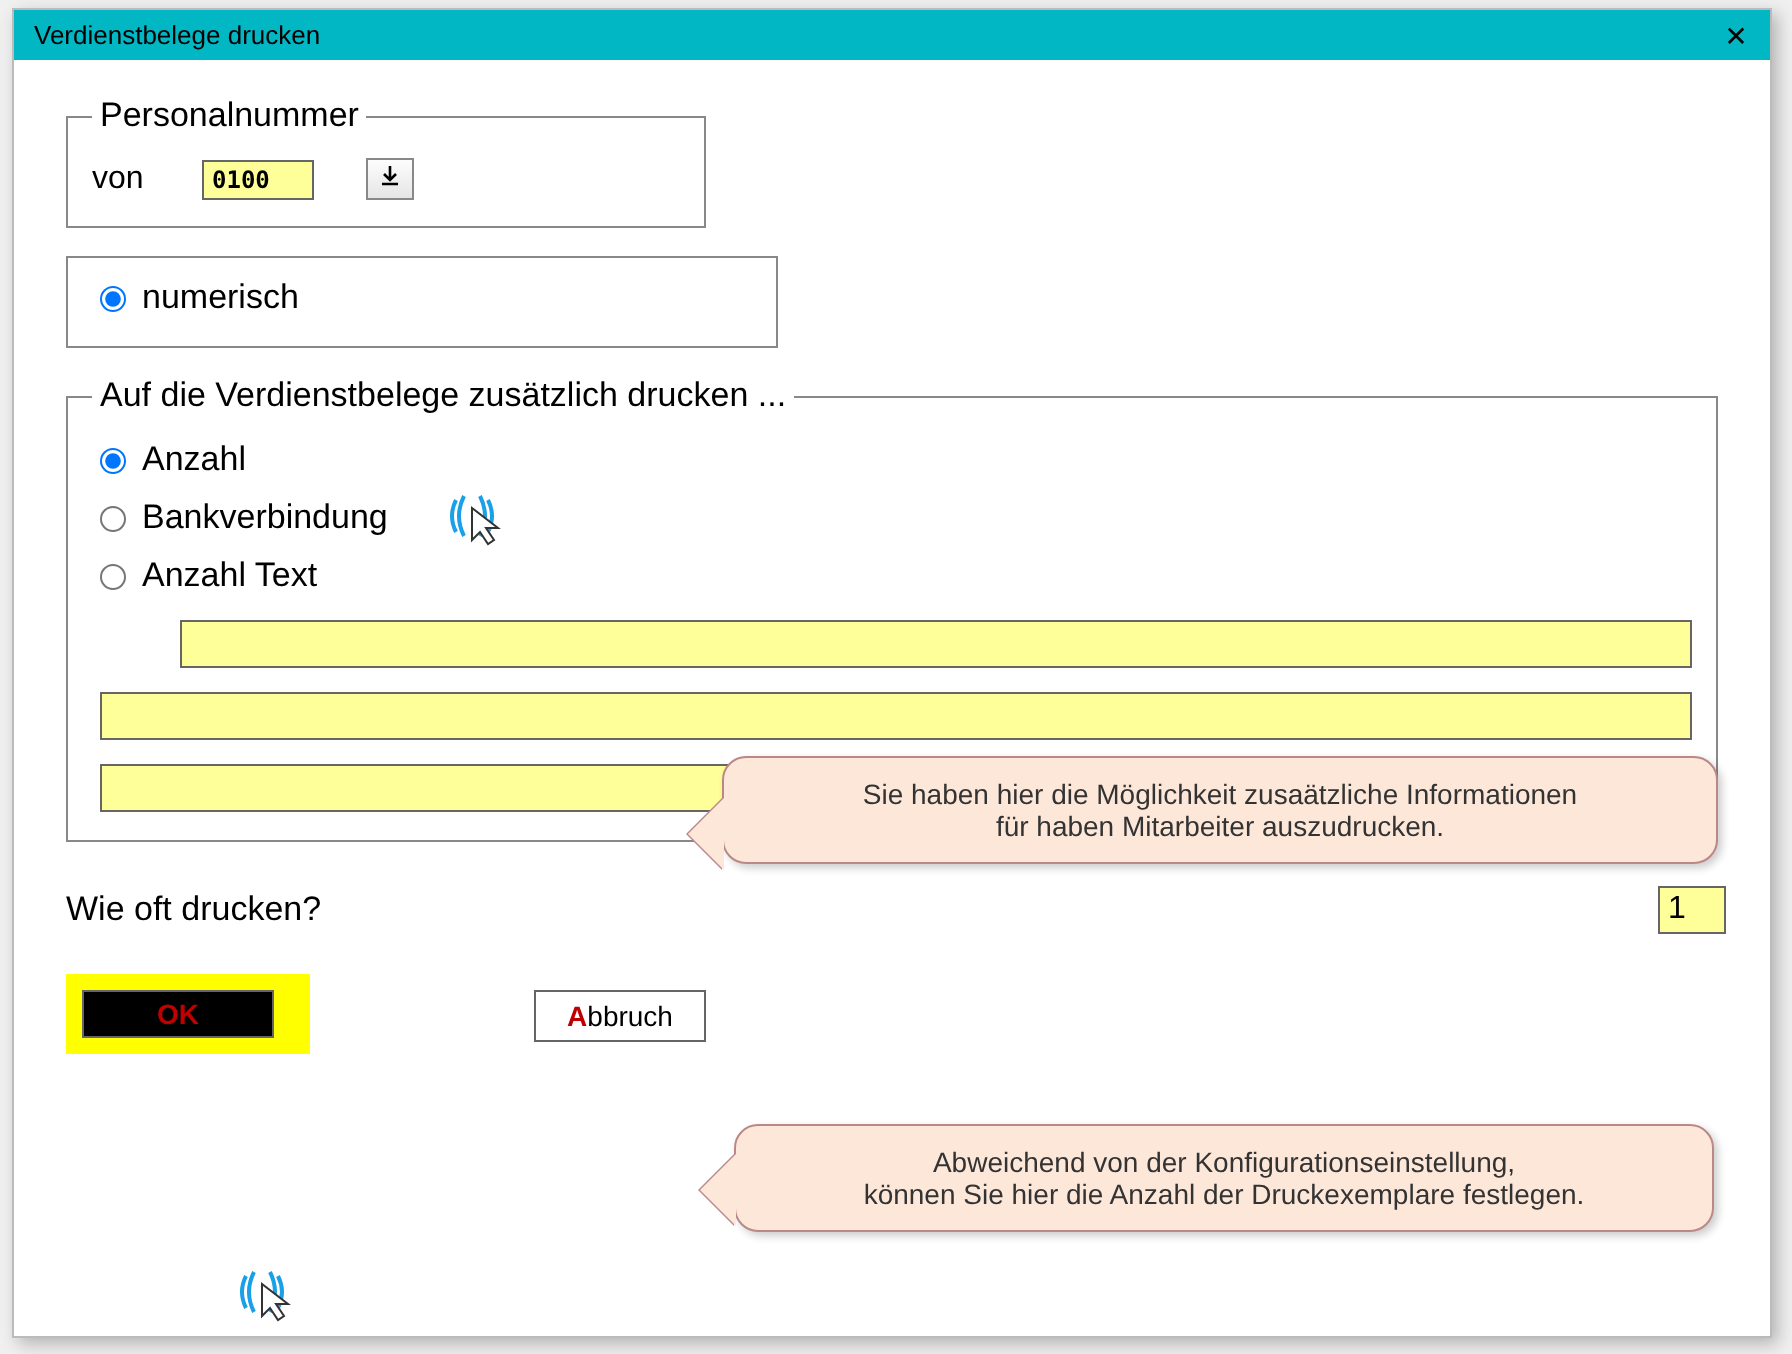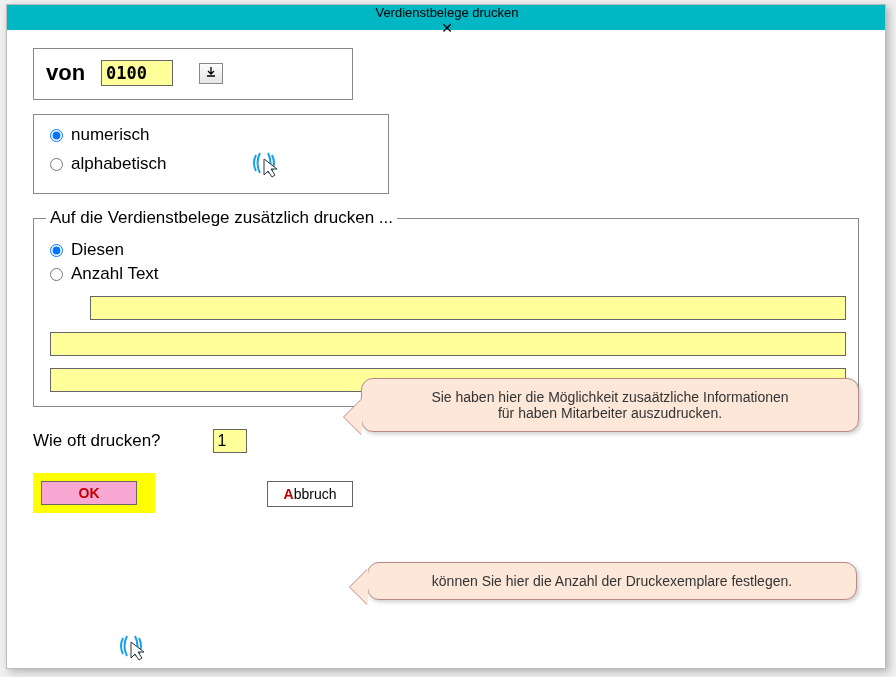--- a/index.html
+++ b/index.html
@@ -22,21 +22,20 @@
   }
   .titlebar {
     height: 25px;
     background: #00b7c3;
     display: flex;
     align-items: center;
     justify-content: space-between;
     padding: 0 8px 0 10px;
     font-size: 13px;
     color: #000;
-    flex-direction: column;
   }
   .titlebar .close {
     width: 18px; height: 18px;
     display: flex; align-items: center; justify-content: center;
     font-size: 14px;
     cursor: default;
   }
   .content {
     padding: 18px 22px 12px 26px;
     position: relative;
@@ -52,32 +51,31 @@
     font-size: 17px;
     padding: 0 4px;
   }
   .row {
     display: flex;
     align-items: center;
     margin: 3px 0;
   }
   .lbl {
     width: 55px;
-    font-size: 22px;
-    font-weight: bold;
+    font-size: 16px;
   }
   .yellow-input {
     background: #ffff99;
     border: 1px solid #666;
     font-family: monospace;
-    font-size: 17px;
+    font-size: 12px;
     font-weight: bold;
     color: #000;
     padding: 2px 4px;
-    width: 72px;
+    width: 56px;
     margin-right: 26px;
   }
   .picker-btn {
     border: 1px solid #888;
     background: linear-gradient(#fdfdfd,#e5e5e5);
     padding: 2px 4px;
     font-size: 13px;
     cursor: default;
     min-width: 24px;
     text-align: center;
@@ -99,20 +97,21 @@
     margin: 12px 0 0 0;
   }
   .text-line:first-of-type { margin-top: 16px; }
   .tl1 { margin-left: 44px; width: 756px; }
   .tl2 { margin-left: 4px; width: 796px; }
   .tl3 { margin-left: 4px; width: 796px; }
   .bottom {
     display: flex;
     align-items: center;
     margin-top: 22px;
+    justify-content: space-between;
   }
   .howoft-lbl { font-size: 17px; margin-right: 52px; }
   .count-input {
     background: #ffff99;
     border: 1px solid #666;
     width: 34px;
     font-size: 16px;
     padding: 2px 4px;
   }
   .btnrow {
@@ -120,21 +119,21 @@
     display: flex;
     align-items: flex-start;
   }
   .ok-wrap {
     background: #ffff00;
     padding: 8px 18px 8px 8px;
     display: inline-block;
   }
   .ok-btn {
     border: 1px solid #666;
-    background: #f9a8d4;
+    background: #000000;
     width: 96px; height: 24px;
     font-size: 14px;
     text-align: center;
     cursor: default;
     display:flex; align-items:center; justify-content:center;
   }
   .ok-btn .r { color: #c00000; font-weight: bold; }
   .cancel-btn {
     margin-left: 112px;
     margin-top: 8px;
@@ -191,58 +190,59 @@
 
 <div class="window">
   <div class="titlebar">
     <span>Verdienstbelege drucken</span>
     <span class="close">✕</span>
   </div>
 
   <div class="content">
 
     <fieldset class="fs-small">
+      <legend>Personalnummer</legend>
       <div class="row">
         <span class="lbl">von</span>
         <input class="yellow-input" value="0100" style="">
         <span class="picker-btn">
           <svg width="12" height="12" viewBox="0 0 12 12">
               <path d="M6 1 L6 8 M3 5 L6 8 L9 5 M2 10 L10 10" stroke="#000" stroke-width="1.3" fill="none"></path>
             </svg>
         </span>
       </div>
     </fieldset>
 
     <fieldset class="fs-sort">
       <div class="radio-row">
         <input type="radio" name="sort" checked="" style="">
         <span>numerisch</span>
       </div>
-      <div class="radio-row">
-        <input type="radio" name="sort" style="">
-        <span>alphabetisch</span>
-        <span class="hint" style="margin-left:86px">
+    </fieldset>
+
+    <fieldset class="fs-addl">
+      <legend>Auf die Verdienstbelege zusätzlich drucken ...</legend>
+      <div class="radio-row">
+        <input type="radio" name="add" checked="" style="">
+        <span>Anzahl</span>
+      </div>
+      <div class="radio-row">
+        <input type="radio" name="add" style="">
+        <span>Bankverbindung</span>
+        <span class="hint" style="margin-left:30px">
           <svg width="36" height="30">
               <g stroke="#1aa0e8" stroke-width="2" fill="none">
                 <path d="M4 6 Q0 14 4 22"></path>
                 <path d="M8 4 Q3 14 8 24"></path>
                 <path d="M20 6 Q24 14 20 22"></path>
                 <path d="M16 4 Q21 14 16 24"></path>
               </g>
               <path d="M12 10 L12 26 L16 22 L20 28 L23 26 L19 20 L25 20 Z" fill="#fff" stroke="#333" stroke-width="1"></path>
             </svg>
         </span>
-      </div>
-    </fieldset>
-
-    <fieldset class="fs-addl">
-      <legend>Auf die Verdienstbelege zusätzlich drucken ...</legend>
-      <div class="radio-row">
-        <input type="radio" name="add" checked="" style="">
-        <span>Diesen</span>
       </div>
       <div class="radio-row">
         <input type="radio" name="add" style="">
         <span>Anzahl Text</span>
       </div>
       <div class="text-line tl1"></div>
       <div class="text-line tl2"></div>
       <div class="text-line tl3"></div>
     </fieldset>
 
@@ -271,17 +271,18 @@
       <span class="cancel-btn">
         <span><span class="r">A</span><span>bbruch</span></span>
       </span>
     </div>
 
     <div class="callout c1">
       <span class="line">Sie haben hier die Möglichkeit zusaätzliche Informationen</span>
       <span class="line">für haben Mitarbeiter auszudrucken.</span>
     </div>
     <div class="callout c2">
+      <span class="line">Abweichend von der Konfigurationseinstellung,</span>
       <span class="line">können Sie hier die Anzahl der Druckexemplare festlegen.</span>
     </div>
 
   </div>
 </div>
 
 </body></html>

